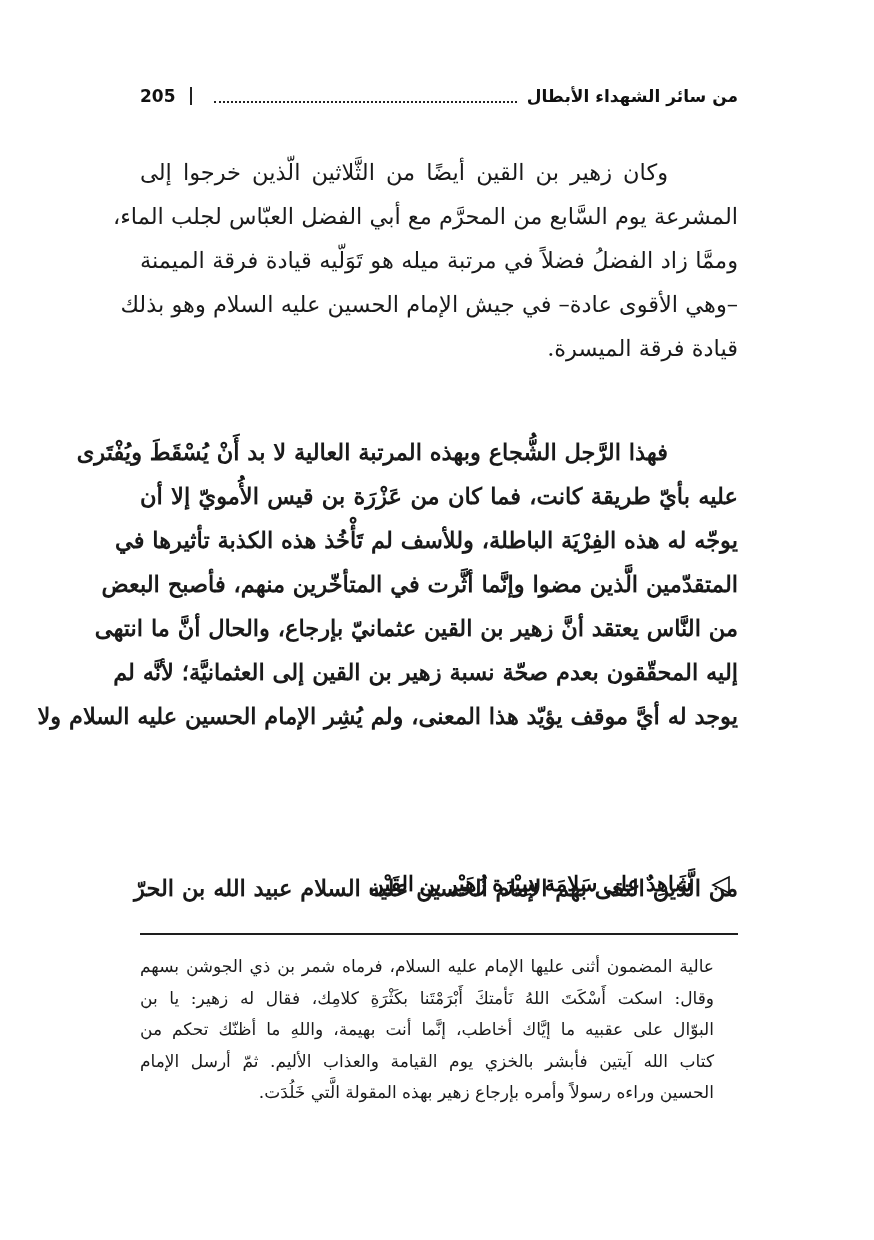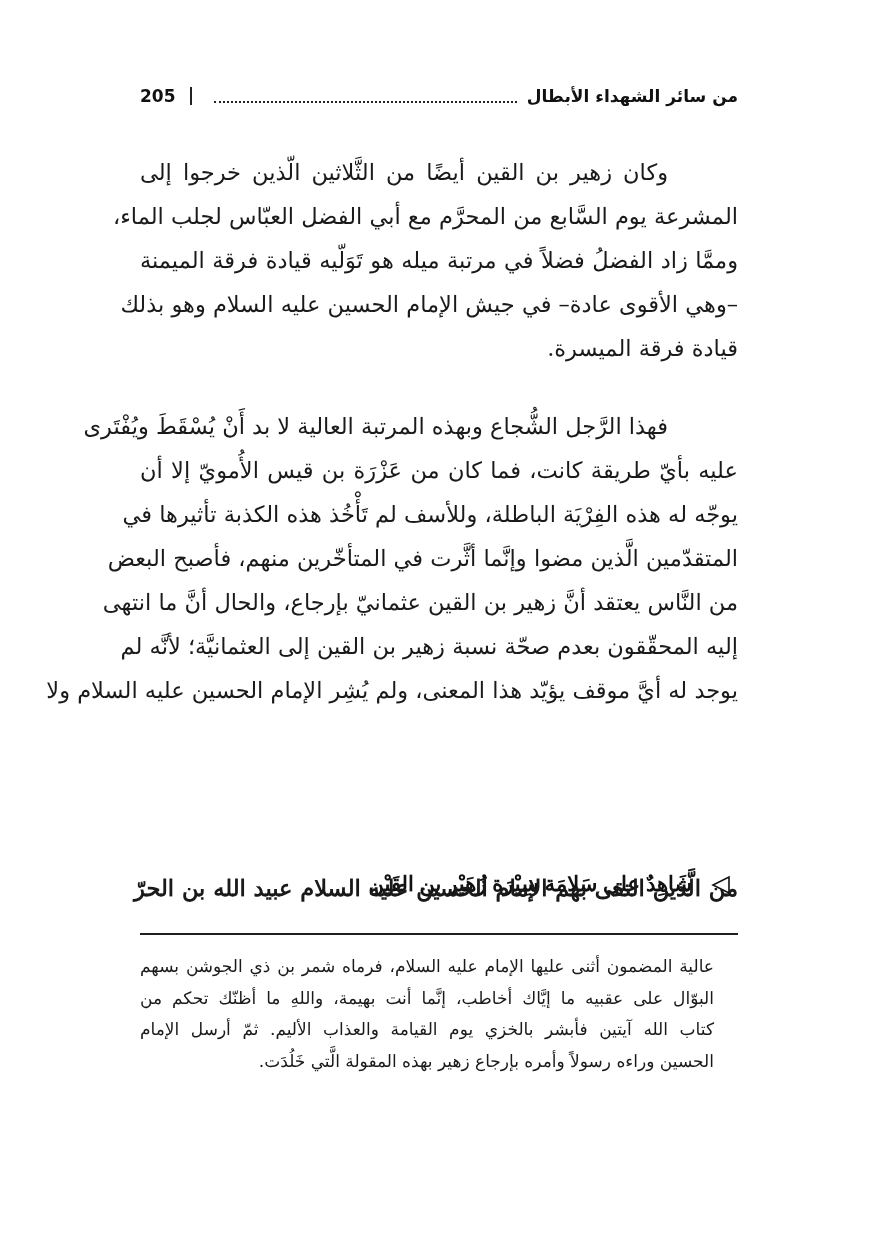--- a/index.html
+++ b/index.html
@@ -71,21 +71,21 @@
       font-size: 22.5px;
       white-space: nowrap;
       text-align: justify;
       text-align-last: justify;
       overflow: visible;
     }
     .line.first { padding-right: 70px; }
     .line.last { text-align-last: right; }
 
     #para-1 { top: 150px; }
-    #para-2 { top: 404px; }
+    #para-2 { top: 430px; font-weight: bold; }
 
     .section-heading {
       position: absolute;
       top: 856px;
       left: 140px;
       width: 598px;
       direction: rtl;
       display: flex;
       align-items: flex-end;
       height: 40px;
@@ -173,18 +173,19 @@
   </div>
 
   <div class="body-block" id="para-3">
     <span class="line" style="text-align-last: justify; font-weight: bold;">من الَّذين التقى بهم الإمام الحسين عليه السلام عبيد الله بن الحرّ</span>
   </div>
 
   <div class="footnote-rule"></div>
 
   <div class="footnote-block">
     <span class="fn-line">عالية المضمون أثنى عليها الإمام عليه السلام، فرماه شمر بن ذي الجوشن بسهم</span>
+    <span class="fn-line">وقال: اسكت أَسْكَتَ اللهُ نَأمتكَ أَبْرَمْتَنا بكَثْرَةِ كلامِك، فقال له زهير: يا بن</span>
     <span class="fn-line">البوّال على عقبيه ما إيَّاك أخاطب، إنَّما أنت بهيمة، واللهِ ما أظنّك تحكم من</span>
     <span class="fn-line">كتاب الله آيتين فأبشر بالخزي يوم القيامة والعذاب الأليم. ثمّ أرسل الإمام</span>
     <span class="fn-line last">الحسين وراءه رسولاً وأمره بإرجاع زهير بهذه المقولة الَّتي خَلُدَت.</span>
   </div>
 
 </div>
 
 </body></html>

